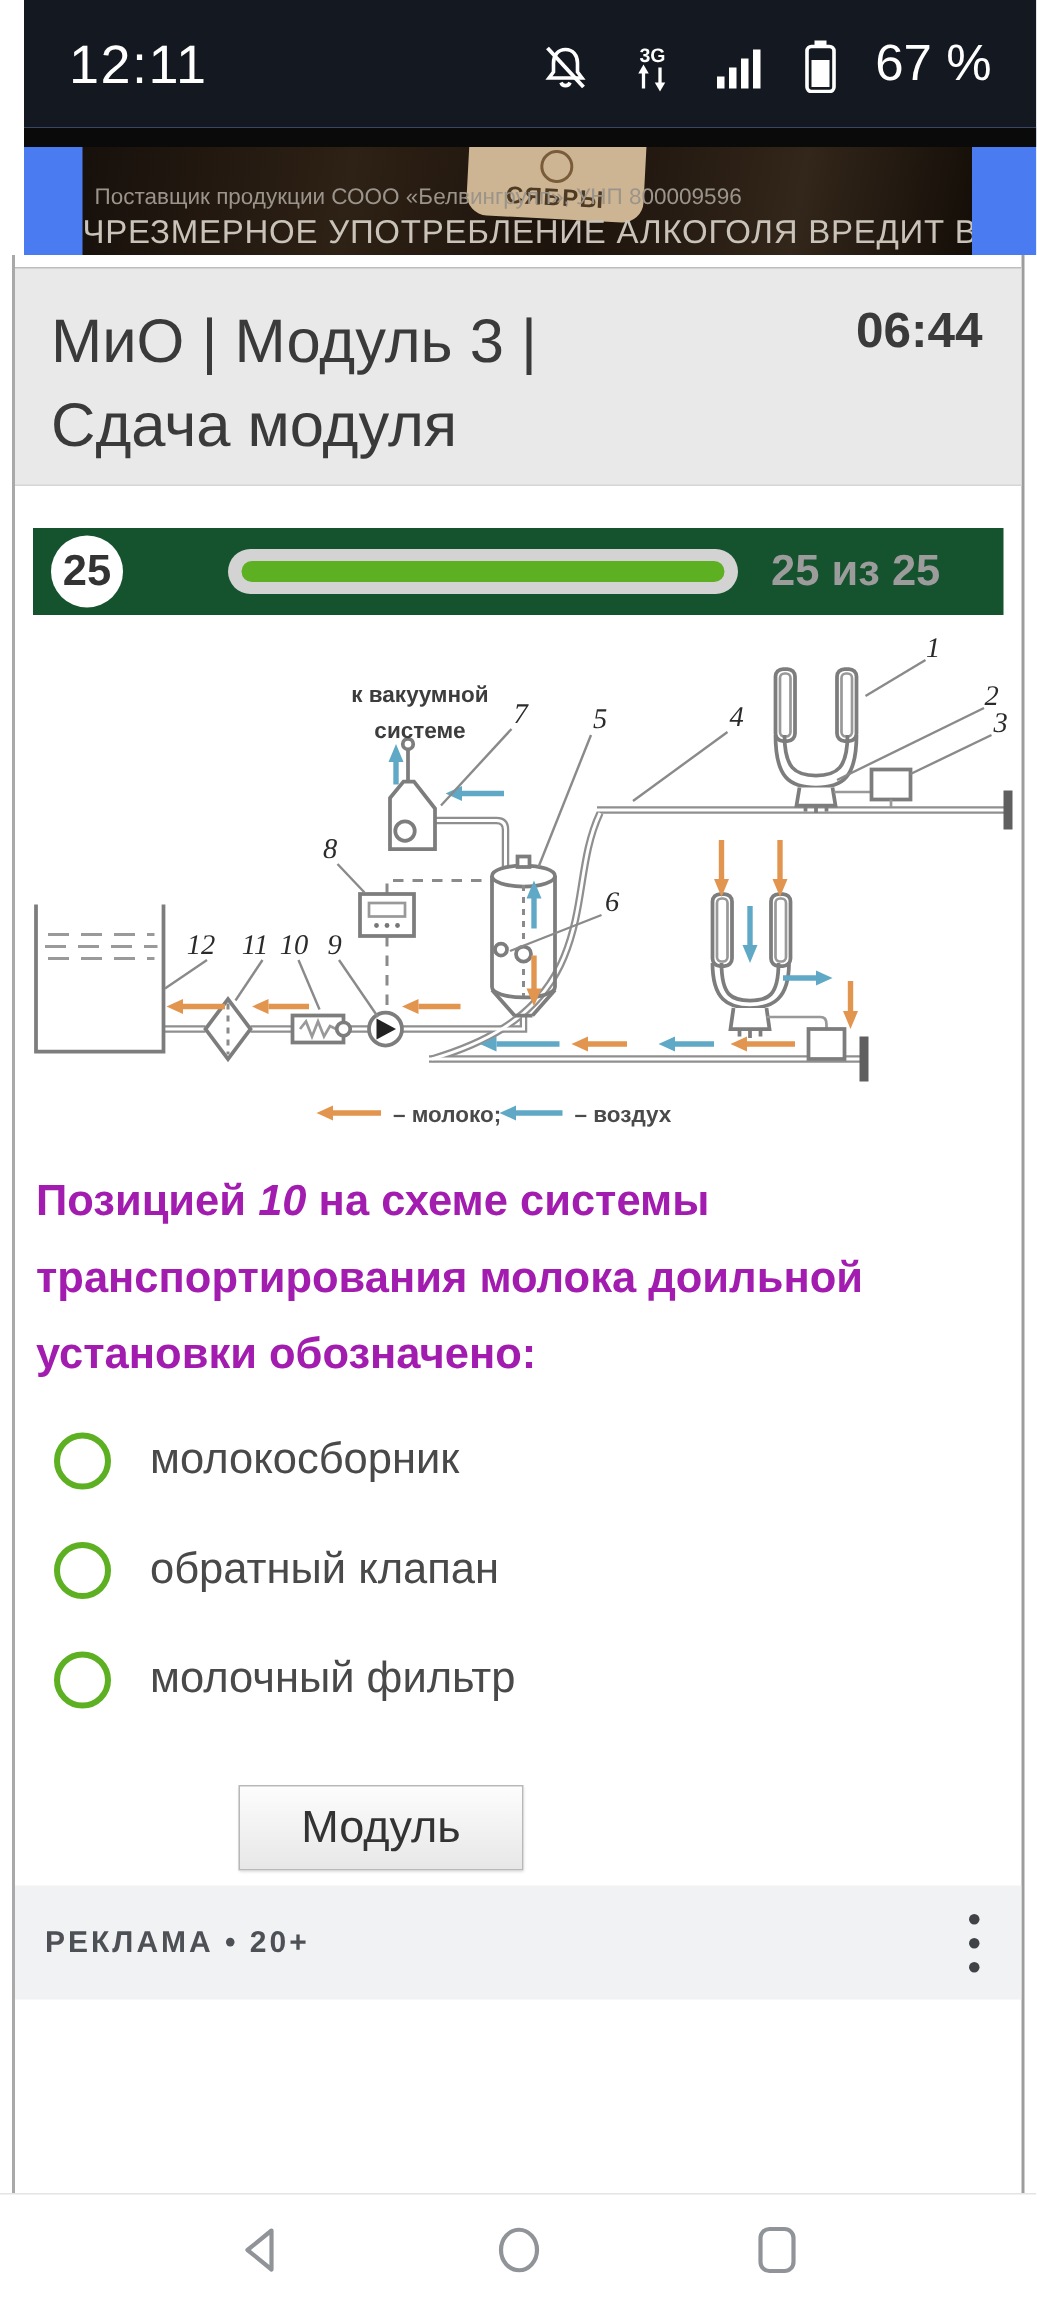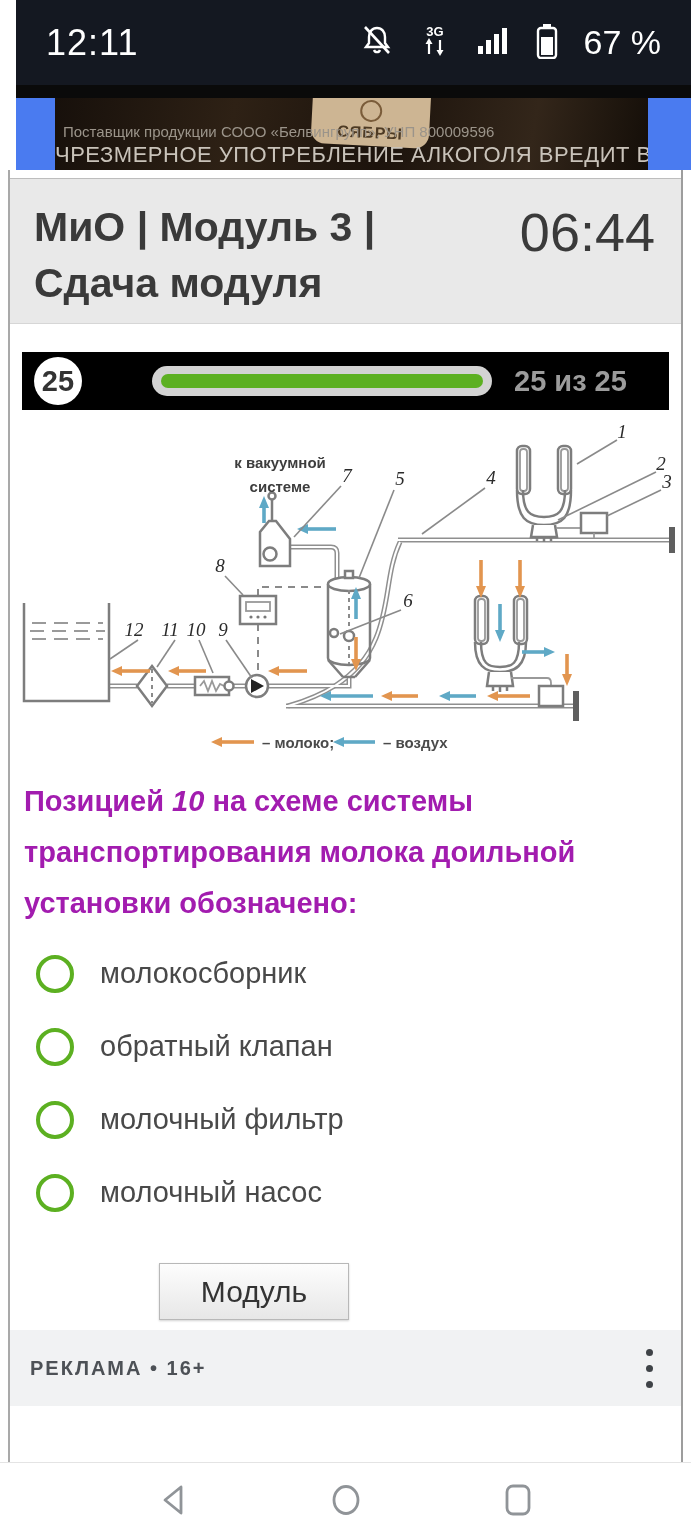--- a/index.html
+++ b/index.html
@@ -6,44 +6,44 @@
     --accent-green:#5cb021; --milk:#e2954f; --air:#5fa9c6; --banner-blue:#4a7bf0;
   }
   *{margin:0;padding:0;box-sizing:border-box;}
   html,body{background:#fff;}
   body{font-family:"Liberation Sans",sans-serif;}
   #phone{position:relative;width:691px;height:1536px;background:#fff;overflow:hidden;margin:0 auto;padding-left:16px;}
 
   
   .status-bar{height:85px;background:#141821;color:#fff;display:flex;align-items:center;justify-content:space-between;padding:0 30px;}
   .sb-time{font-size:36px;font-weight:400;letter-spacing:1px;}
-  .sb-right{display:flex;align-items:flex-start;gap:26px;}
+  .sb-right{display:flex;align-items:flex-end;gap:26px;}
   .sb-right svg{display:block;}
   .sb-batt-text{font-size:34px;}
 
   
   .ad-banner{height:85px;background:var(--banner-blue);position:relative;}
   .ad-banner .black-strip{height:13px;background:#0a0a0a;}
   .ad-image{position:absolute;left:39px;right:43px;top:13px;bottom:0;overflow:hidden;
     background:linear-gradient(100deg,#17100b 0%,#2e2115 30%,#1c130c 55%,#33261a 80%,#140e08 100%);}
   .ad-bag{position:absolute;left:50%;top:-14px;width:118px;height:62px;margin-left:-40px;background:#cdb593;border-radius:10px 10px 14px 14px;transform:rotate(3deg);display:flex;flex-direction:column;align-items:center;justify-content:flex-end;padding-bottom:4px;}
   .ad-bag-emblem{width:22px;height:22px;border:2px solid #7a5c3a;border-radius:50%;margin-bottom:2px;}
   .ad-bag-name{font-size:16px;font-weight:bold;color:#4d3a24;letter-spacing:1px;}
   .ad-line1{position:absolute;left:0;right:0;bottom:30px;text-align:left;padding-left:8px;font-size:15px;color:#9b948a;}
   .ad-line2{position:absolute;left:0;right:0;bottom:2px;text-align:center;font-size:22px;color:#c9c3ba;letter-spacing:.5px;white-space:nowrap;}
 
   
   .quiz-card{position:absolute;left:8px;width:675px;top:170px;height:1292px;background:#fff;
     border-left:2px solid #a9a9a9;border-right:2px solid #9d9d9d;overflow:hidden;}
   .quiz-header{margin-top:8px;height:146px;background:#e9e9e9;border-top:1px solid #bdbdbd;border-bottom:1px solid #d6d6d6;
     display:flex;justify-content:space-between;padding:20px 26px 0 24px;}
-  .quiz-title{width:450px;font-size:41px;line-height:56px;font-weight:bold;color:#3a3a3a;}
-  .quiz-timer{font-size:54px;font-weight:normal;color:#3a3a3a;padding-top:2px;}
-
-  .progress-row{margin:28px 12px 0 12px;height:58px;background:#000000;display:flex;align-items:center;padding:0 12px;}
+  .quiz-title{width:450px;font-size:41px;line-height:56px;font-weight:normal;color:#3a3a3a;}
+  .quiz-timer{font-size:33px;font-weight:bold;color:#3a3a3a;padding-top:2px;}
+
+  .progress-row{margin:28px 12px 0 12px;height:58px;background:#14532d;display:flex;align-items:center;padding:0 12px;}
   .q-num{width:48px;height:48px;border-radius:50%;background:#fff;display:flex;align-items:center;justify-content:center;
     font-size:29px;font-weight:bold;color:#333;}
   .track{margin-left:70px;width:340px;height:30px;background:#d3d3d3;border-radius:15px;display:flex;align-items:center;padding:0 9px;}
   .fill{height:14px;background:var(--accent-green);border-radius:7px;}
   .progress-label{margin-left:22px;font-size:29px;font-weight:bold;color:#9c9c9c;}
 
   .diagram-wrap{margin-top:10px;}
   .diagram-wrap svg{display:block;}
 
   
@@ -339,30 +339,26 @@
         <div class="option-label">молокосборник</div>
       </div>
       <div class="option-row">
         <div class="radio"></div>
         <div class="option-label">обратный клапан</div>
       </div>
       <div class="option-row">
         <div class="radio"></div>
         <div class="option-label">молочный фильтр</div>
       </div>
-      <div class="option-row">
-        <div class="radio"></div>
-        <div class="option-label">молочный насос</div>
-      </div>
     </div>
 
     <button class="next-btn">Модуль</button>
 
     <div class="ad-footer">
-      <div class="ad-footer-label">РЕКЛАМА • 16+</div>
+      <div class="ad-footer-label">РЕКЛАМА • 20+</div>
       <div class="kebab">
           <span></span>
           <span></span>
           <span></span>
         </div>
     </div>
 
   </div>
 
   <div class="nav-bar">

